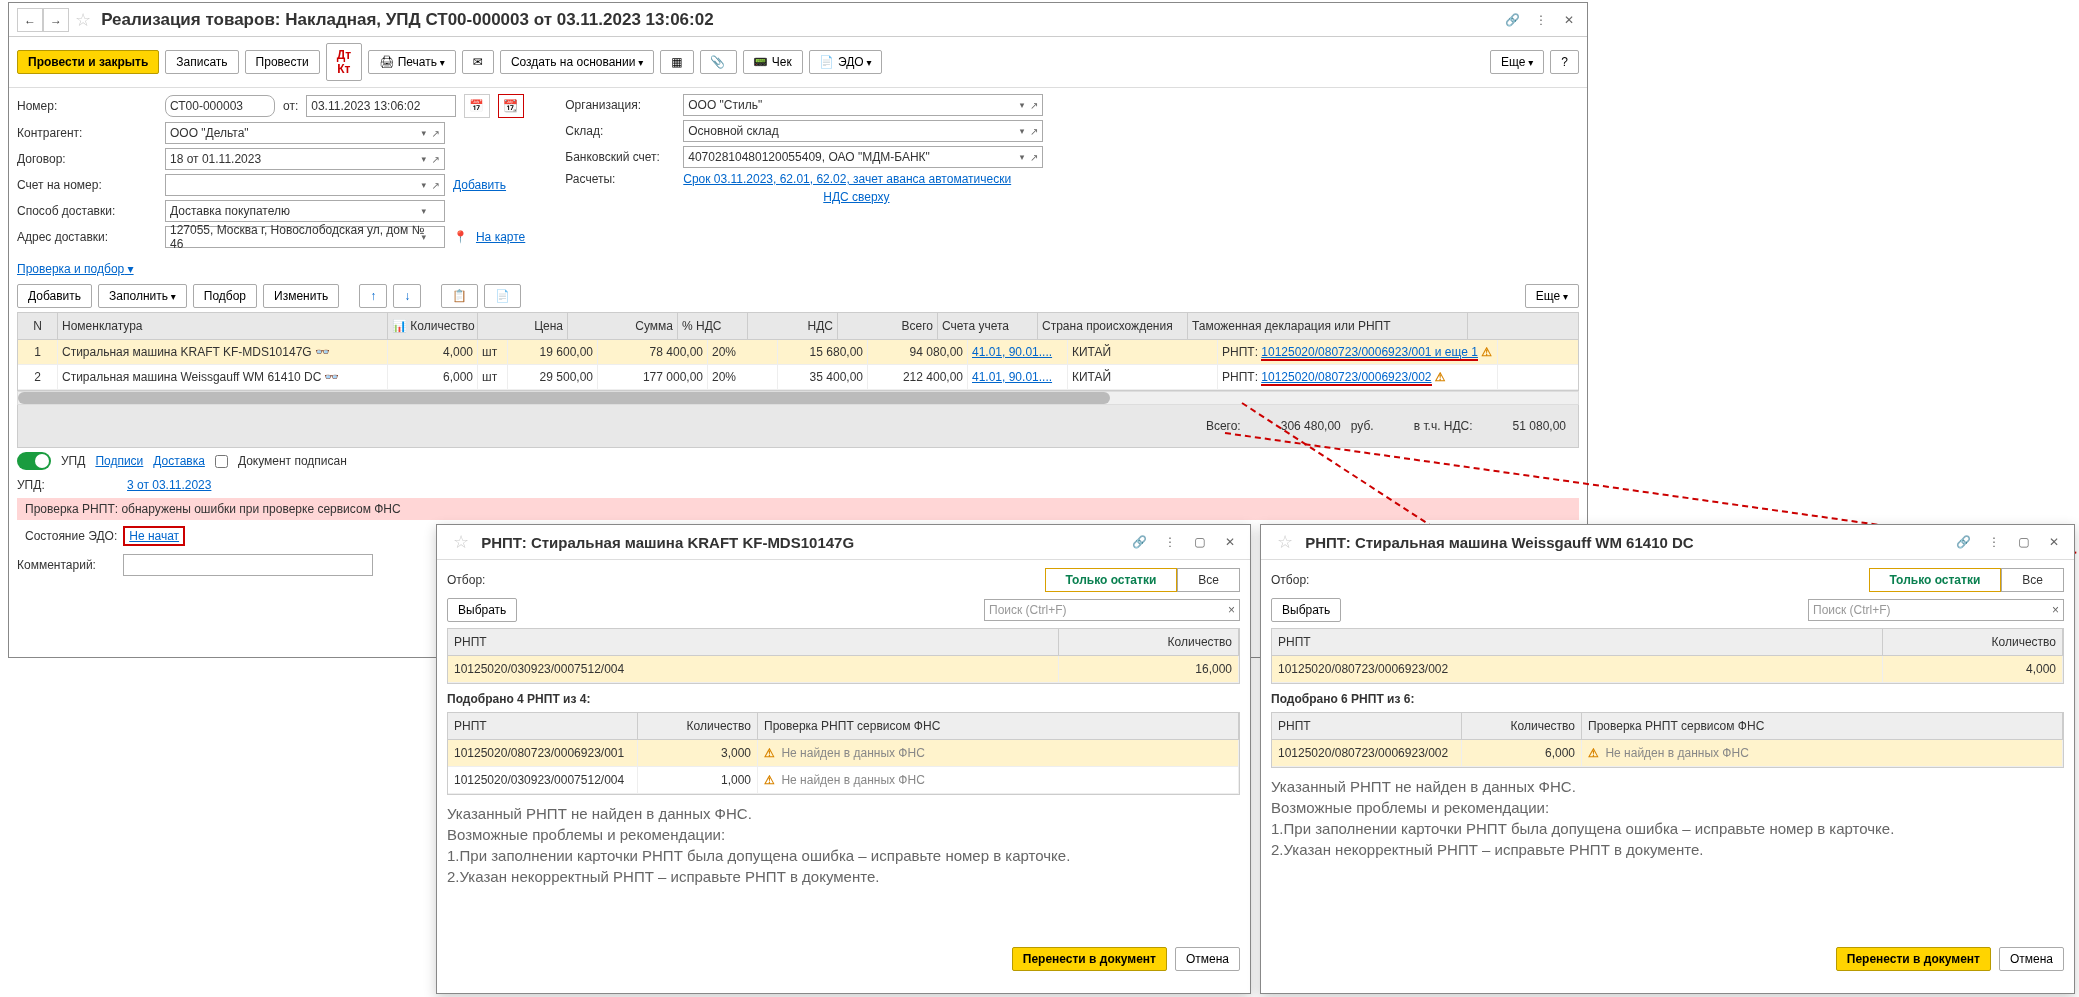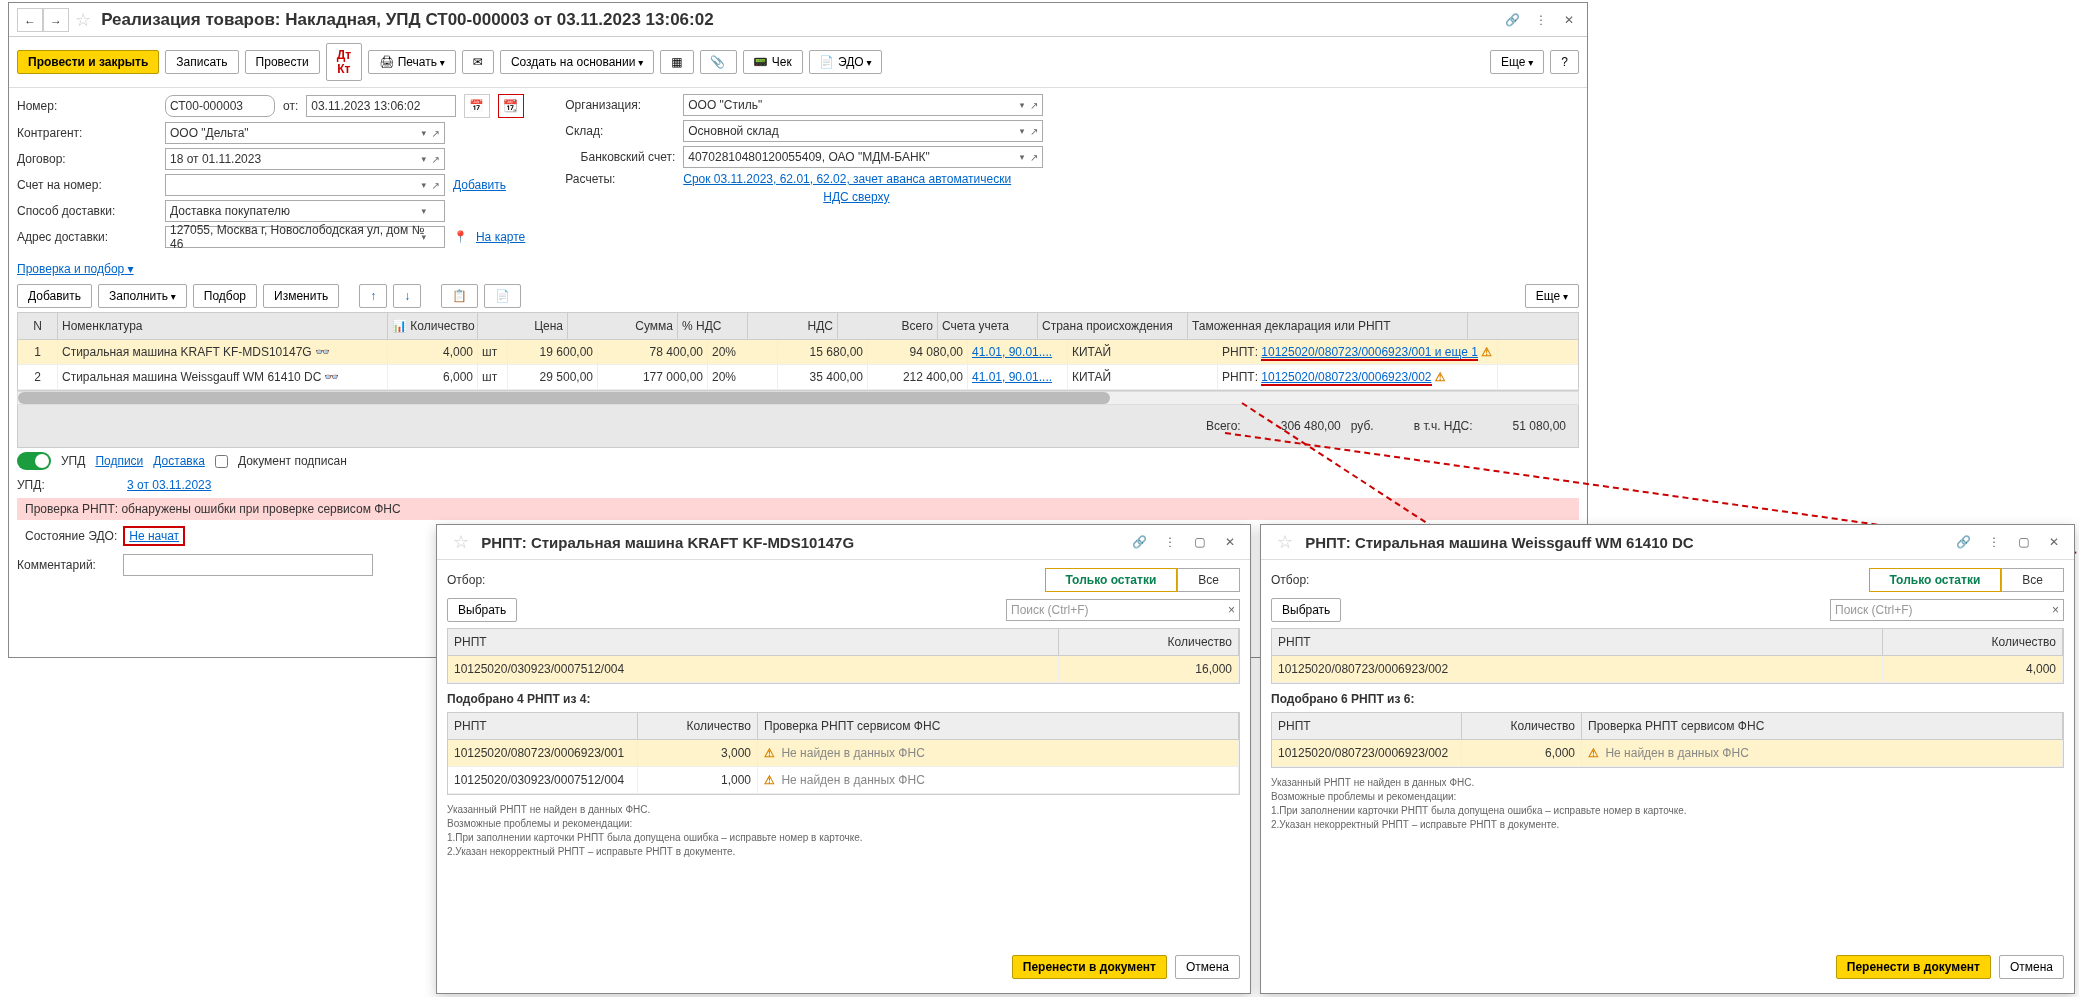--- a/index.html
+++ b/index.html
@@ -171,39 +171,39 @@
 .popup-title { display: flex; align-items: center; padding: 6px 10px; border-bottom: 1px solid #ddd; }
 .popup-title-text { font-size: 15px; font-weight: bold; margin-left: 6px; }
 .popup-title-right { margin-left: auto; display: flex; gap: 10px; align-items: center; }
 .popup-body { padding: 8px 10px; }
 .filter-row { display: flex; align-items: center; gap: 8px; margin-bottom: 6px; }
 .seg-btn {
   border: 1px solid #aaa; padding: 4px 20px; cursor: pointer; font-size: 12px;
 }
 .seg-btn.active { border-color: #d8a000; color: #0a8050; font-weight: bold; }
 .search-input {
-  border: 1px solid #aaa; height: 22px; width: 234px; position: relative;
+  border: 1px solid #aaa; height: 22px; width: 256px; position: relative;
   display: flex; align-items: center; padding: 0 4px; color: #999;
 }
 .search-input .x { margin-left: auto; color: #666; }
 .mini-grid { border: 1px solid #ccc; margin-bottom: 8px; }
 .mini-header { display: flex; background: #eee; border-bottom: 1px solid #ccc; }
 .mini-header > div { padding: 6px; border-right: 1px solid #ccc; }
 .mini-row { display: flex; border-bottom: 1px solid #eee; background: #fff3cc; }
 .mini-row.plain { background: #fff; }
 .mini-row > div { padding: 6px; border-right: 1px solid #eee; }
 .mc1 { flex: 1; }
 .mc2 { width: 180px; text-align: right; }
 .sub-title { font-weight: bold; margin: 8px 0 6px 0; }
 .mini-grid2 .mini-header > div, .mini-grid2 .mini-row > div { padding: 6px; }
 .gc1 { width: 190px; }
 .gc2 { width: 120px; text-align: right; }
 .gc3 { flex: 1; }
-.note { color: #666; font-size: 10px; margin: 8px 0; line-height: 1.4; }
-.popup-footer { position: absolute; bottom: 14px; right: 10px; display: flex; gap: 8px; }
+.note { color: #666; font-size: 15px; margin: 8px 0; line-height: 1.4; }
+.popup-footer { position: absolute; bottom: 22px; right: 10px; display: flex; gap: 8px; }
 .red-arrow {
   position: absolute;
   border-top: 2px dashed #cc0000;
 }
 .arrow1 { width: 310px; left: 1242px; top: 402px; transform: rotate(33deg); transform-origin: left; }
 .arrow2 { width: 940px; left: 1225px; top: 432px; transform: rotate(8deg); transform-origin: left; }
 .red-underline { border-bottom: 2px solid #cc0000; }
 .cal-highlight { border: 1px solid #cc0000; padding: 1px; }
 .upd-row{display:flex;align-items:center;gap:10px;padding:4px 8px;}
 </style>
@@ -279,21 +279,21 @@
       <div class="col">
         <div class="form-row">
           <span class="label" style="width:110px;">Организация:</span>
           <span class="field field-lg field-dd field-ext">ООО "Стиль"</span>
         </div>
         <div class="form-row">
           <span class="label" style="width:110px;">Склад:</span>
           <span class="field field-lg field-dd field-ext">Основной склад</span>
         </div>
         <div class="form-row">
-          <span class="label" style="width:110px;text-align:right;">Банковский счет:</span>
+          <span class="label" style="width:110px;">Банковский счет:</span>
           <span class="field field-lg field-dd field-ext">40702810480120055409, ОАО "МДМ-БАНК"</span>
         </div>
         <div class="form-row">
           <span class="label" style="width:110px;">Расчеты:</span>
           <span class="link">Срок 03.11.2023, 62.01, 62.02, зачет аванса автоматически</span>
         </div>
         <div class="form-row">
           <span class="label" style="width:110px;"></span>
           <span class="link" style="margin-left:140px;">НДС сверху</span>
         </div>

